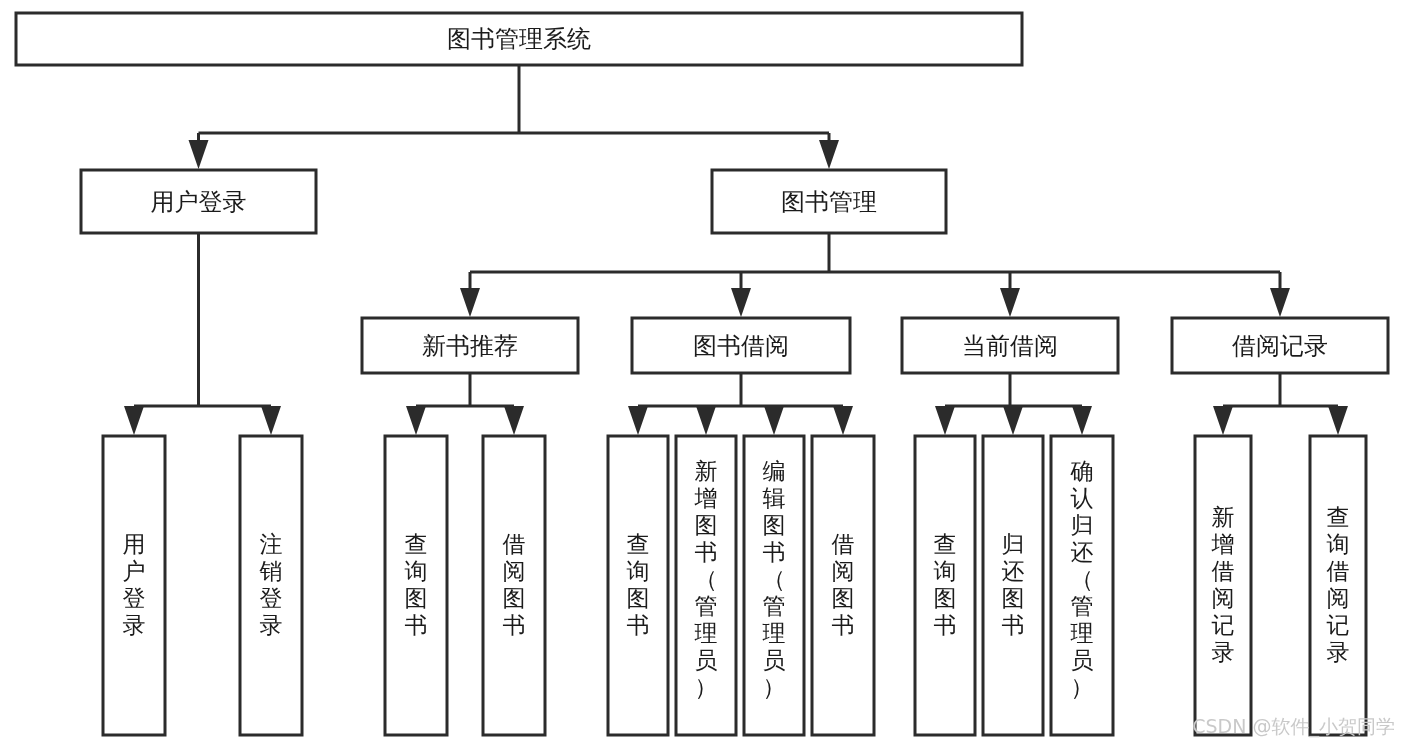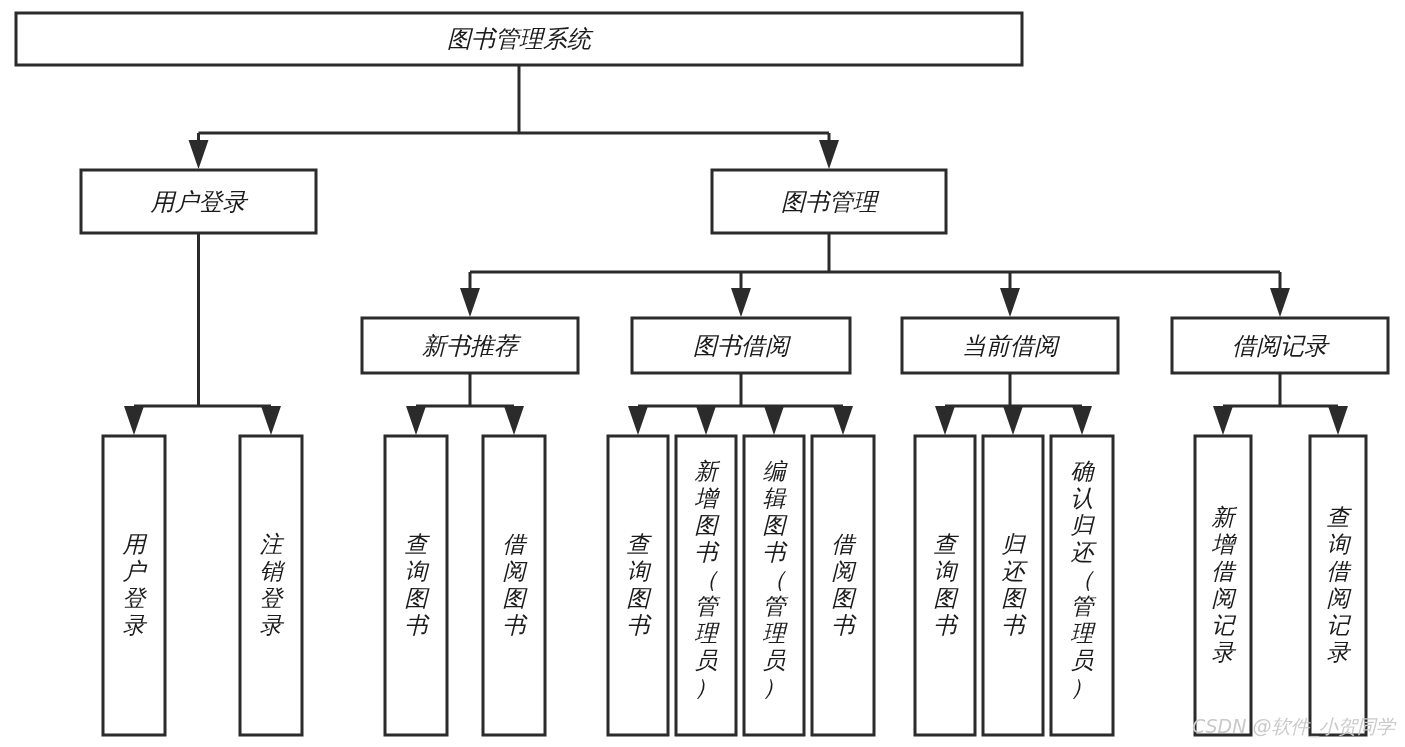--- a/index.html
+++ b/index.html
@@ -11,21 +11,20 @@
   body {
     width: 1405px;
     height: 747px;
     font-family: "DejaVu Sans", "Liberation Sans", sans-serif;
     overflow: hidden;
   }
   #diagram-root {
     position: relative;
     width: 1405px;
     height: 747px;
-    font-style: italic;
   }
   svg.flowchart {
     display: block;
     width: 1405px;
     height: 747px;
   }
   .node-box {
     fill: #ffffff;
     stroke: #2b2b2b;
     stroke-width: 3;

